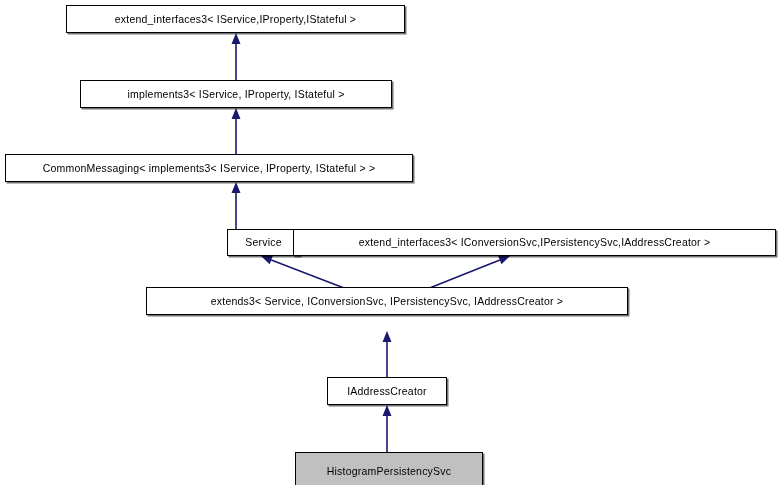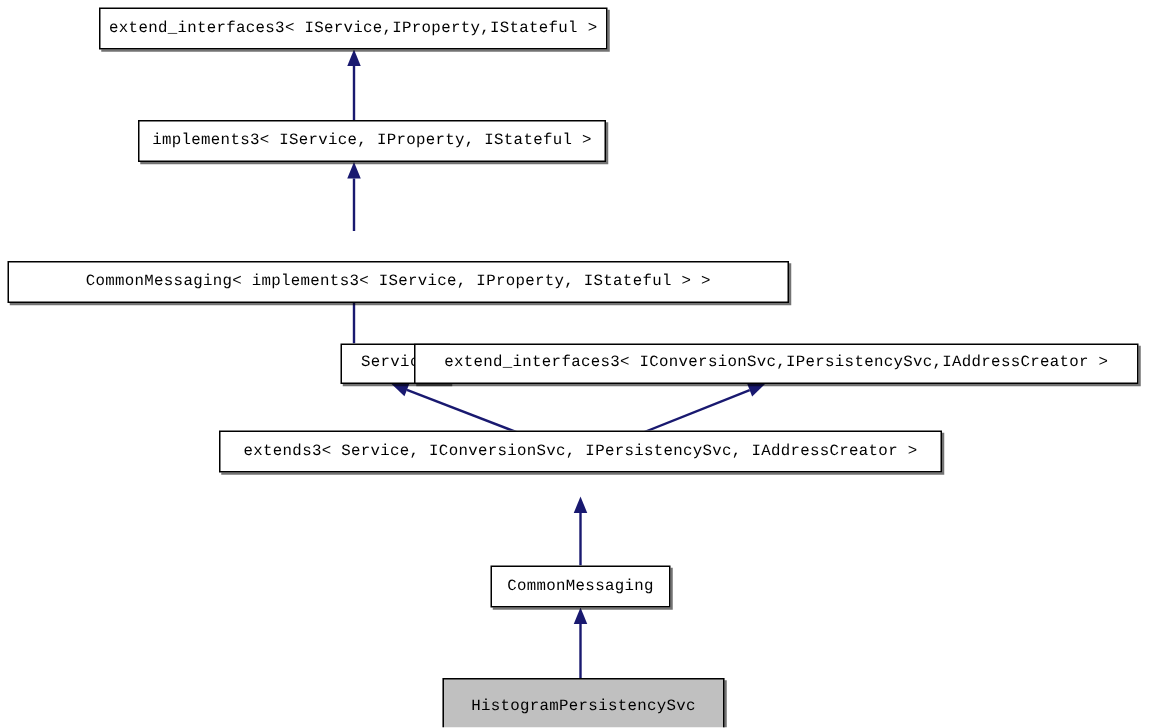--- a/index.html
+++ b/index.html
@@ -6,21 +6,21 @@
   html, body {
     margin: 0;
     padding: 0;
     background: #ffffff;
   }
   #diagram {
     position: relative;
     width: 784px;
     height: 485px;
     background: #ffffff;
-    font-family: Liberation Mono, monospace;
+    font-family: Liberation Sans, sans-serif;
     overflow: hidden;
   }
   #edge-layer {
     position: absolute;
     left: 0;
     top: 0;
     width: 784px;
     height: 485px;
     pointer-events: none;
   }
@@ -81,36 +81,36 @@
       <g>
         <line x1="387" y1="452" x2="387" y2="416" stroke="#191970" stroke-width="1.6"></line>
         <polygon points="387,405 391.5,416 382.5,416" fill="#191970"></polygon>
       </g>
     </svg>
 
   <div id="node-layer">
       <div class="node" style="left: 66px; top: 5px; width: 339px; height: 28px;">
         <span class="node-label">extend_interfaces3&lt; IService,IProperty,IStateful &gt;</span>
       </div>
-      <div class="node" style="left: 92px; top: 80px; width: 312px; height: 28px;">
+      <div class="node" style="left: 80px; top: 80px; width: 312px; height: 28px;">
         <span class="node-label">implements3&lt; IService, IProperty, IStateful &gt;</span>
       </div>
-      <div class="node" style="left: 5px; top: 154px; width: 521px; height: 28px; margin-top: 20px;">
+      <div class="node" style="left: 5px; top: 154px; width: 408px; height: 28px;">
         <span class="node-label">CommonMessaging&lt; implements3&lt; IService, IProperty, IStateful &gt; &gt;</span>
       </div>
       <div class="node" style="left: 200px; top: 229px; width: 73px; height: 27px; margin-left: 27px;">
         <span class="node-label">Service</span>
       </div>
-      <div class="node" style="left: 276px; top: 229px; width: 483px; height: 27px;">
+      <div class="node" style="left: 293px; top: 229px; width: 483px; height: 27px;">
         <span class="node-label">extend_interfaces3&lt; IConversionSvc,IPersistencySvc,IAddressCreator &gt;</span>
       </div>
       <div class="node" style="left: 146px; top: 287px; width: 482px; height: 28px;">
         <span class="node-label">extends3&lt; Service, IConversionSvc, IPersistencySvc, IAddressCreator &gt;</span>
       </div>
       <div class="node" style="left: 327px; top: 377px; width: 120px; height: 28px;">
-        <span class="node-label">CommonMessaging</span>
+        <span class="node-label">IAddressCreator</span>
       </div>
       <div class="node highlight" style="left: 295px; top: 452px; width: 188px; height: 39px;">
         <span class="node-label">HistogramPersistencySvc</span>
       </div>
     </div>
 
 </div>
 
 </body></html>

